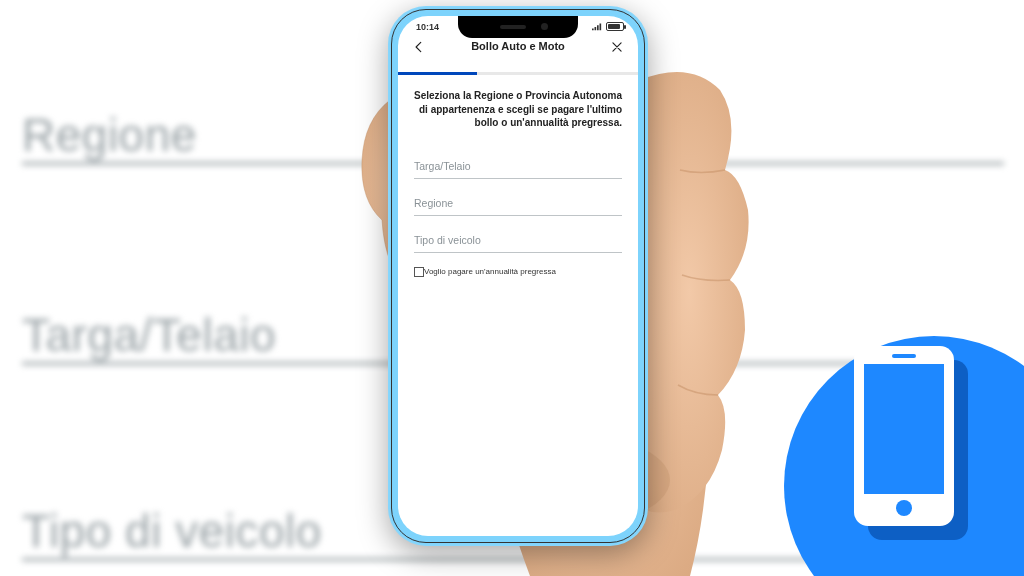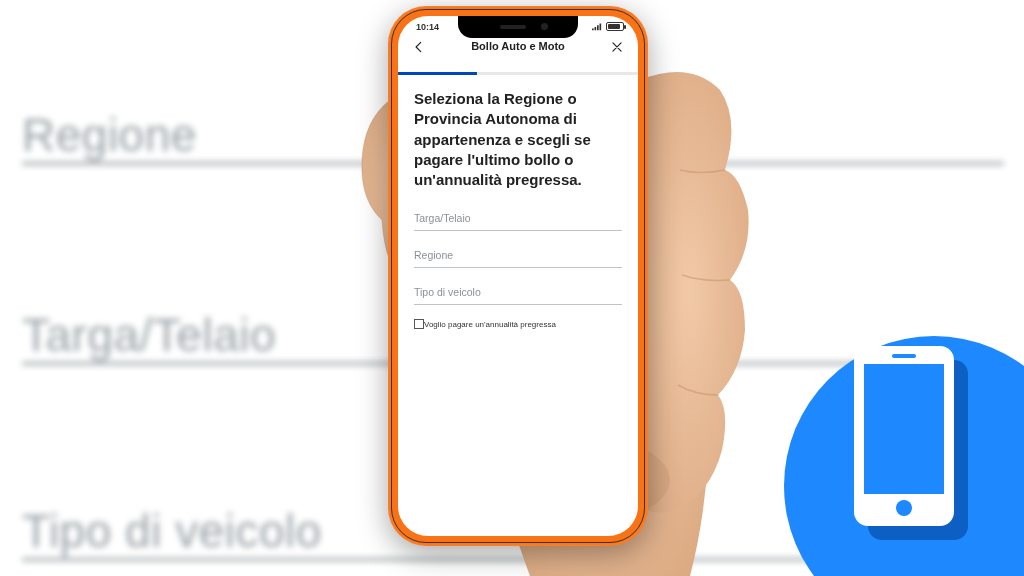--- a/index.html
+++ b/index.html
@@ -24,21 +24,21 @@
   .badge-phone .body { position: absolute; left: 0; top: 0; width: 100px; height: 180px; background: #ffffff; border-radius: 14px; }
   .badge-phone .screen { position: absolute; left: 10px; top: 18px; width: 80px; height: 130px; background: #1e88ff; }
   .badge-phone .speaker { position: absolute; left: 38px; top: 8px; width: 24px; height: 4px; background: #1e88ff; border-radius: 2px; }
   .badge-phone .home { position: absolute; left: 42px; bottom: 10px; width: 16px; height: 16px; background: #1e88ff; border-radius: 50%; }
 
   
   .hand { position: absolute; left: 330px; top: 0; width: 520px; height: 576px; pointer-events: none; }
   .hand svg { width: 100%; height: 100%; }
 
   
-  .phone { position: absolute; left: 388px; top: 6px; width: 260px; height: 540px; background: #f97316; border-radius: 38px; padding: 10px; box-shadow: 0 8px 30px rgba(0,0,0,0.35), inset 0 0 4px rgba(255,255,255,0.2); }
+  .phone { position: absolute; left: 388px; top: 6px; width: 260px; height: 540px; background: #7dd3fc; border-radius: 38px; padding: 10px; box-shadow: 0 8px 30px rgba(0,0,0,0.35), inset 0 0 4px rgba(255,255,255,0.2); }
   .phone::before { content:""; position:absolute; inset:3px; border-radius:35px; border:1px solid #333; pointer-events:none;}
   .screen-outer { width: 100%; height: 100%; background: #fff; border-radius: 30px; overflow: hidden; position: relative; }
   .notch { position: absolute; top: 0; left: 50%; transform: translateX(-50%); width: 120px; height: 22px; background: #000; border-bottom-left-radius: 14px; border-bottom-right-radius: 14px; z-index: 5; }
   .notch::before { content:""; position:absolute; left:42px; top:9px; width:26px; height:4px; background:#222; border-radius:2px;}
   .notch::after { content:""; position:absolute; right:30px; top:7px; width:7px; height:7px; background:#222; border-radius:50%;}
 
   .status-bar { position: absolute; top: 4px; left: 0; right: 0; height: 18px; font-size: 9px; color: #333; z-index: 4; }
   .status-time { position: absolute; left: 18px; top: 2px; font-weight:600; }
   .status-right { position: absolute; right: 14px; top: 2px; display: flex; gap: 4px; align-items: center; }
   .battery { width: 18px; height: 9px; border: 1px solid #333; border-radius: 2px; position: relative; }
@@ -49,21 +49,21 @@
   .app-header { height: 32px; display: flex; align-items: flex-start; justify-content: space-between; padding: 0 14px; }
   .back-icon svg, .close-icon svg { width: 14px; height: 14px; display:block; }
   .app-title { font-size: 11px; font-weight: 600; color: #222; }
 
   .progress { height: 3px; background: #e8e8e8; display: flex; }
   .progress-seg { flex: 1; }
   .progress-seg.active { background: #0047bb; }
   .progress-seg + .progress-seg { margin-left: 2px; }
 
   .content { flex: 1; padding: 14px 16px 0 16px; overflow: hidden; }
-  .intro { font-size: 15px; font-weight: 700; color: #222; line-height: 1.35; margin-bottom: 18px; }
+  .intro { font-size: 10px; font-weight: 700; color: #222; line-height: 1.35; margin-bottom: 26px; text-align: right; }
 
   .field { margin-bottom: 14px; }
   .field-input { width: 100%; border: none; border-bottom: 1px solid #bfc4c7; padding: 4px 0 6px 0; font-size: 10.5px; color: #8a9297; background: transparent; outline: none; font-family: inherit; }
   .field-input::placeholder { color: #8a9297; }
 
   .checkbox-row { display: flex; align-items: center; margin-top: 8px; }
   .checkbox { width: 10px; height: 10px; border: 1px solid #555; background: #fff; }
   .checkbox-label { font-size: 8px; color: #333; }
 
   .footer { padding: 10px 14px 16px 14px; }

